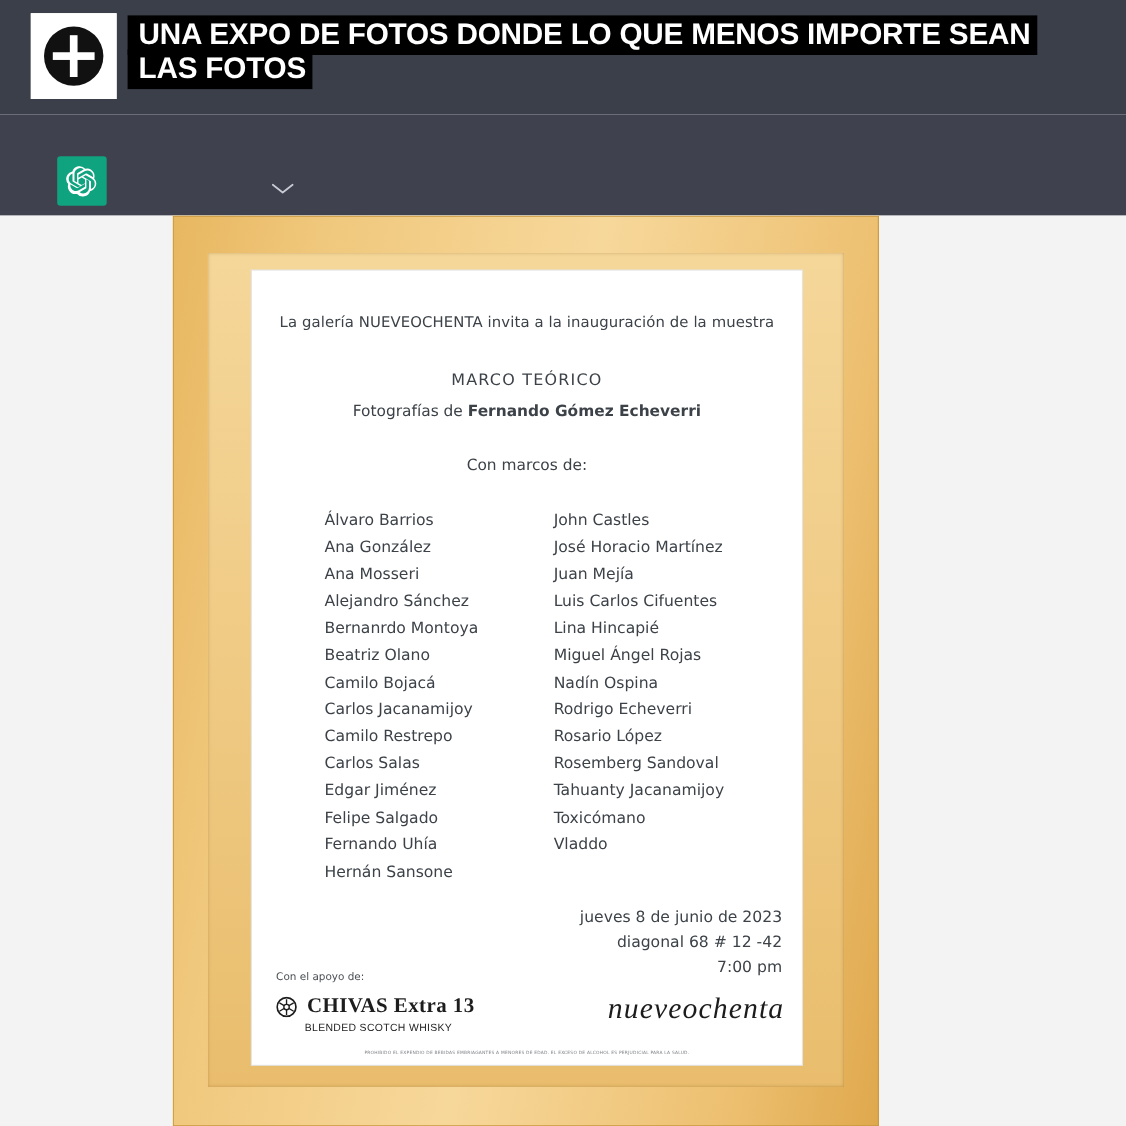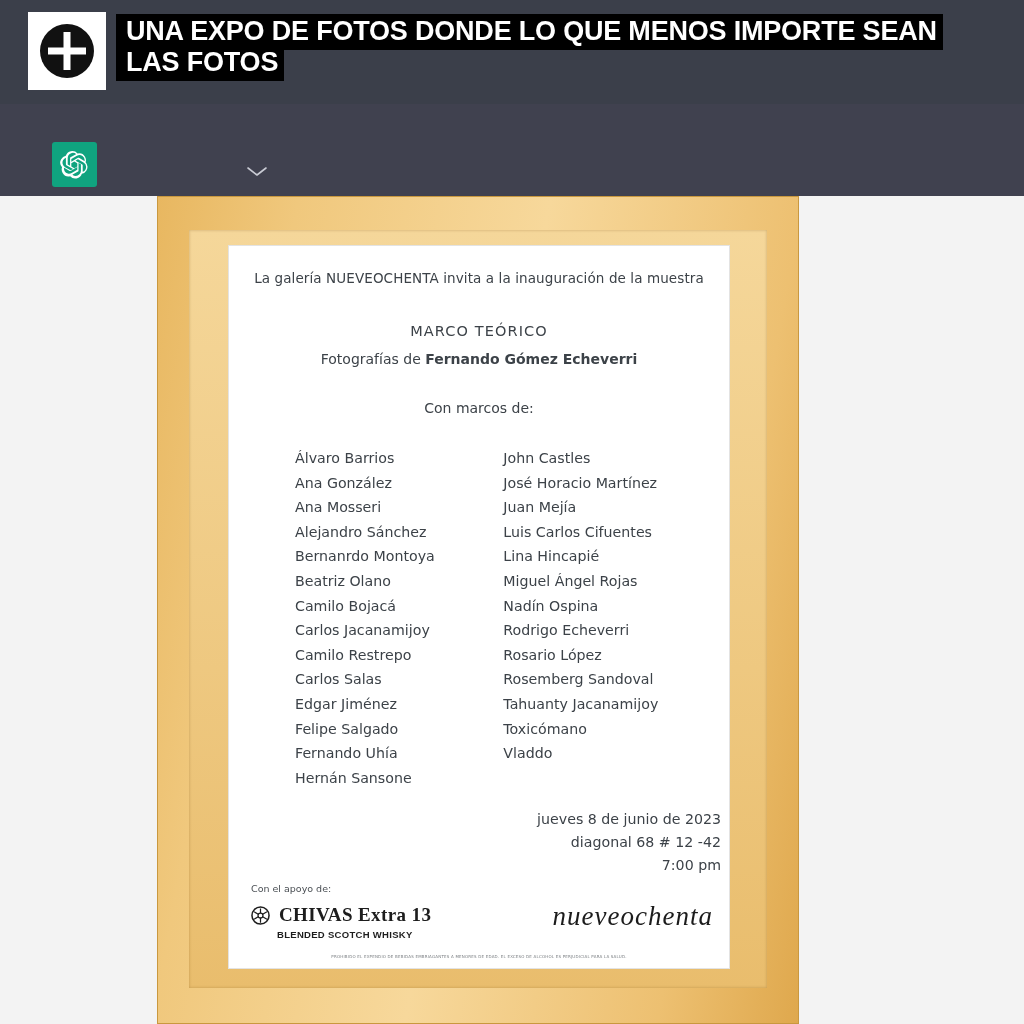--- a/index.html
+++ b/index.html
@@ -116,21 +116,21 @@
     background: #ffffff;
     box-shadow: 0 0 0 1px #e3e3e3;
     overflow: hidden;
     font-family: "DejaVu Sans", sans-serif;
     color: #3a3f44;
   }
 
   .invite-line {
     text-align: center;
     font-size: 13.5px;
-    margin-top: 24px;
+    margin-top: 39px;
     letter-spacing: 0.1px;
     color: #3c4248;
   }
   .show-title {
     text-align: center;
     font-size: 14.5px;
     letter-spacing: 1.1px;
     margin-top: 37px;
     color: #3c4248;
   }
@@ -159,21 +159,21 @@
   .names ul {
     list-style: none;
     margin: 0;
     padding: 0;
   }
   .names .col-1 { width: 222px; }
   .names .col-2 { width: 200px; }
 
   .event-details {
     text-align: right;
-    padding-right: 8px;
+    padding-right: 18px;
     margin-top: 18px;
     font-size: 14.2px;
     line-height: 23px;
     color: #3c4248;
   }
 
   .sponsor-label {
     position: absolute;
     left: 22px; bottom: 74px;
     font-size: 9.5px;
@@ -189,21 +189,21 @@
     font-size: 19px;
     font-weight: bold;
     letter-spacing: 0.4px;
     display: flex;
     align-items: center;
     gap: 9px;
   }
   .sponsor-logo .sub {
     font-family: "Liberation Sans", sans-serif;
     font-size: 9.5px;
-    font-weight: bold;
+    font-weight: normal;
     letter-spacing: 0.3px;
     margin-top: 3px;
     margin-left: 26px;
   }
   .chivas-mark svg { display: block; }
 
   .gallery-wordmark {
     position: absolute;
     right: 16px; bottom: 36px;
     font-family: "Liberation Serif", serif;

